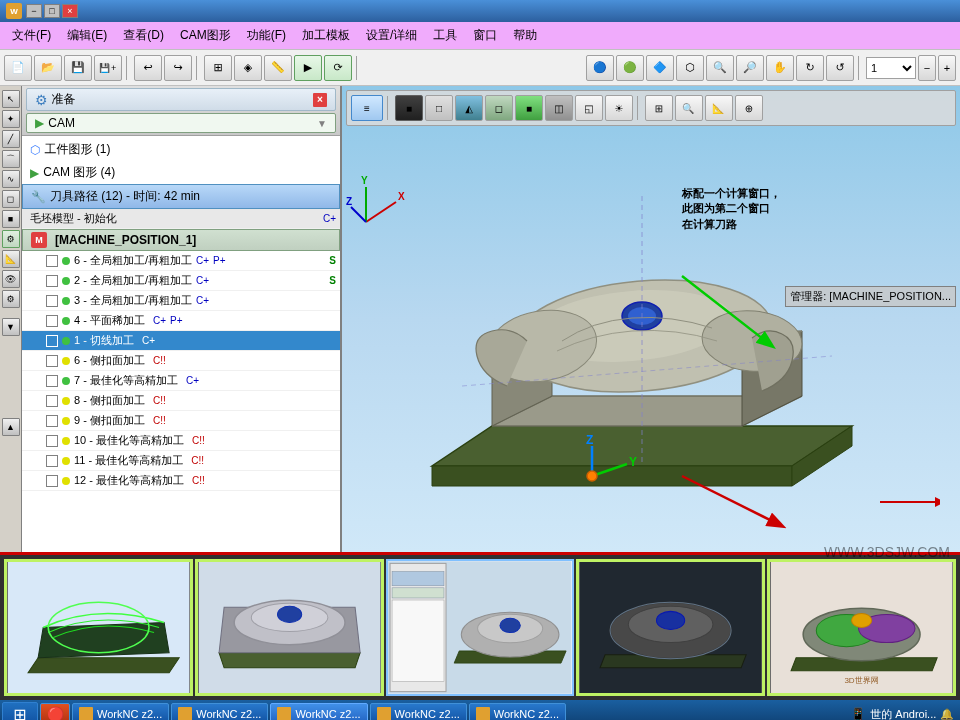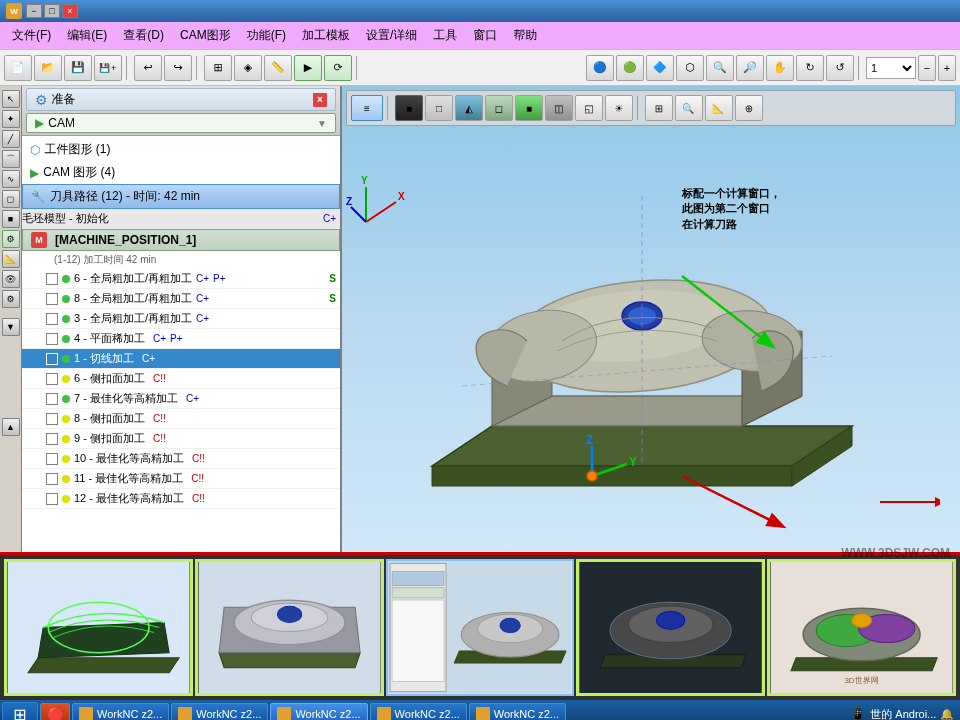--- a/index.html
+++ b/index.html
@@ -408,43 +408,42 @@
       <div class="tree-section">
         <span style="color:#40a040; font-size:12px;">▶</span>
         <span>CAM 图形 (4)</span>
       </div>
 
       <div class="tree-section highlighted">
         <span style="color:#e08000; font-size:12px;">🔧</span>
         <span>刀具路径 (12) - 时间: 42 min</span>
       </div>
 
-      <div class="tp-item" style="background:#e8e8e8; padding-left:0;">
+      <div class="tp-item" style="background:#e8e8e8; padding-left:8px;">
         <span>毛坯模型 - 初始化</span>
         <span class="tag-c" style="margin-left:auto;">C+</span>
       </div>
 
       <div class="tp-item machine-pos" style="background:linear-gradient(to bottom,#d0e0d0,#c0d0c0); border:1px solid #80a080;">
         <span style="width:16px; height:16px; background:#e04040; border-radius:2px; display:inline-flex; align-items:center; justify-content:center; color:white; font-size:9px; margin-right:4px;">M</span>
         <span>[MACHINE_POSITION_1]</span>
       </div>
-      <div class="sub-info">(1-12) 加工时间 42 min</div>
 
       <div class="tp-item">
         <div class="cb"></div>
         <div class="dot-green"></div>
         <span>6 - 全局粗加工/再粗加工 </span>
         <span class="tag-c">C+</span>
         <span class="tag-c"> P+</span>
         <span class="status-s" style="margin-left:auto;">S</span>
       </div>
       <div class="tp-item">
         <div class="cb"></div>
         <div class="dot-green"></div>
-        <span>8 - 全局粗加工/再粗加工 </span>
+        <span>2 - 全局粗加工/再粗加工 </span>
         <span class="tag-c">C+</span>
         <span class="status-s" style="margin-left:auto;">S</span>
       </div>
       <div class="tp-item">
         <div class="cb"></div>
         <div class="dot-green"></div>
         <span>3 - 全局粗加工/再粗加工 </span>
         <span class="tag-c">C+</span>
       </div>
       <div class="tp-item">
@@ -597,20 +596,21 @@
         </marker>
       </defs>
       <line x1="10" y1="10" x2="110" y2="60" stroke="#cc0000" stroke-width="2.5" marker-end="url(#arr2)"></line>
     </svg>
 
     <div class="annotation" style="top:100px; left:340px; font-size:11px;">
       标配一个计算窗口，<br>此图为第二个窗口<br>在计算刀路
     </div>
 
 
+    <div class="manager-label">管理器: [MACHINE_POSITION...</div>
 
     <svg style="position:absolute; bottom:35px; right:20px; width:60px; height:30px; pointer-events:none;">
       <line x1="0" y1="15" x2="55" y2="15" stroke="#cc0000" stroke-width="2"></line>
       <polygon points="55,10 65,15 55,20" fill="#cc0000"></polygon>
     </svg>
 
   </div>
 </div>
 
 <div id="thumbnails">
@@ -714,13 +714,13 @@
     <span>WorkNC z2...</span>
   </div>
 
   <div class="taskbar-right">
     <span style="font-size:13px;">📱</span>
     <span>世的 Androi...</span>
     <span style="font-size:11px; opacity:0.8;">🔔</span>
   </div>
 </div>
 
-<div style="position:fixed; bottom:160px; right:10px; color:rgba(0,0,0,0.45); font-size:12px; pointer-events:none; z-index:100;font-weight:bold;">WWW.3DSJW.COM</div>
+<div style="position:fixed; bottom:160px; right:10px; color:rgba(0,0,0,0.45); font-size:14px; pointer-events:none; z-index:100;">WWW.3DSJW.COM</div>
 
 </body></html>

